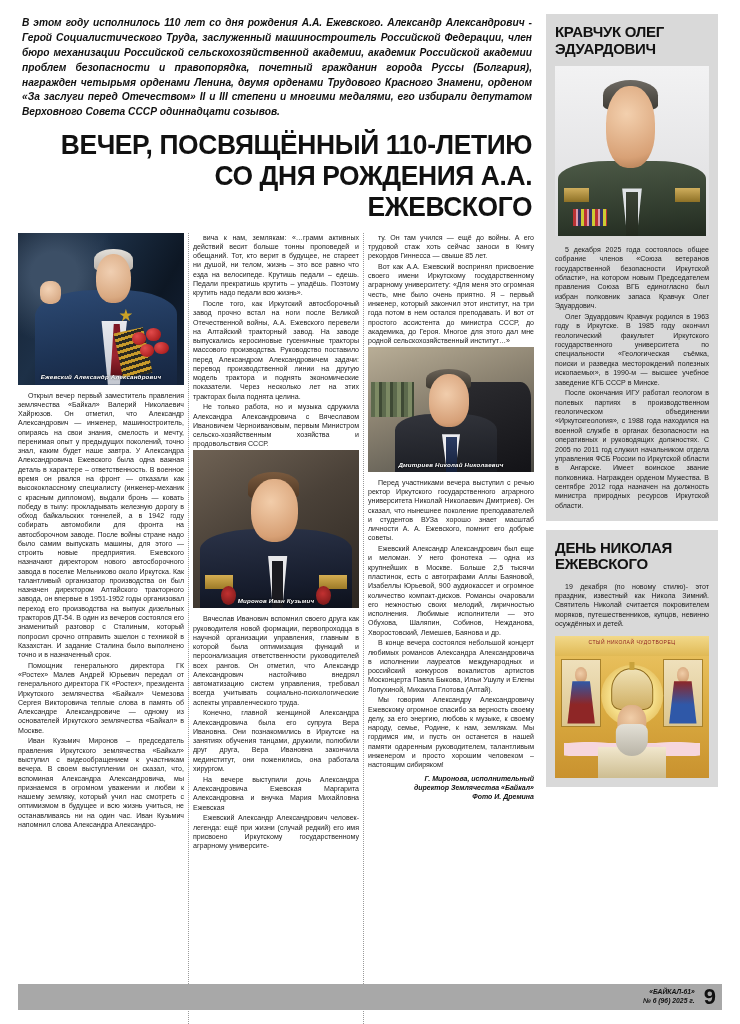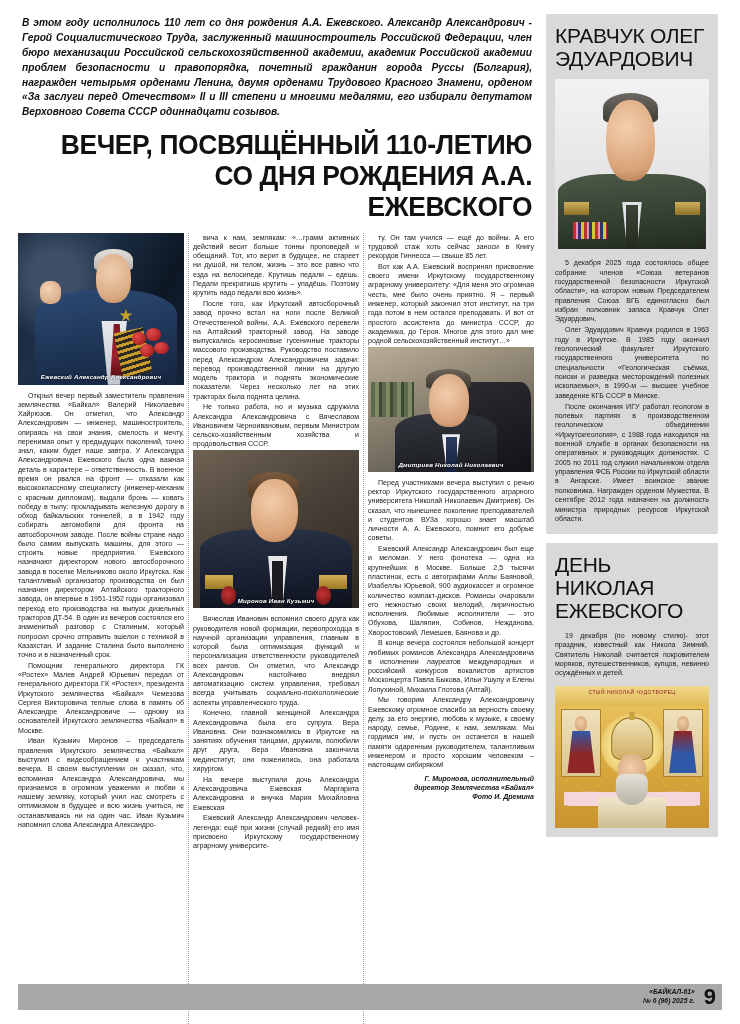--- a/index.html
+++ b/index.html
@@ -240,23 +240,23 @@
     width: 172px;
     display: flex;
     flex-direction: column;
     gap: 9px;
   }
   .sbox {
     background: #d9d9d9;
     padding: 10px 9px 9px 9px;
   }
   .sbox h2 {
-    font-size: 21px;
+    font-size: 15px;
     line-height: 1.1;
-    font-weight: normal;
+    font-weight: bold;
     letter-spacing: -0.3px;
     color: #121212;
     margin-bottom: 9px;
   }
   .sbox .stext {
     font-size: 7.05px;
     line-height: 1.33;
     text-align: justify;
     color: #1b1b1b;
   }

